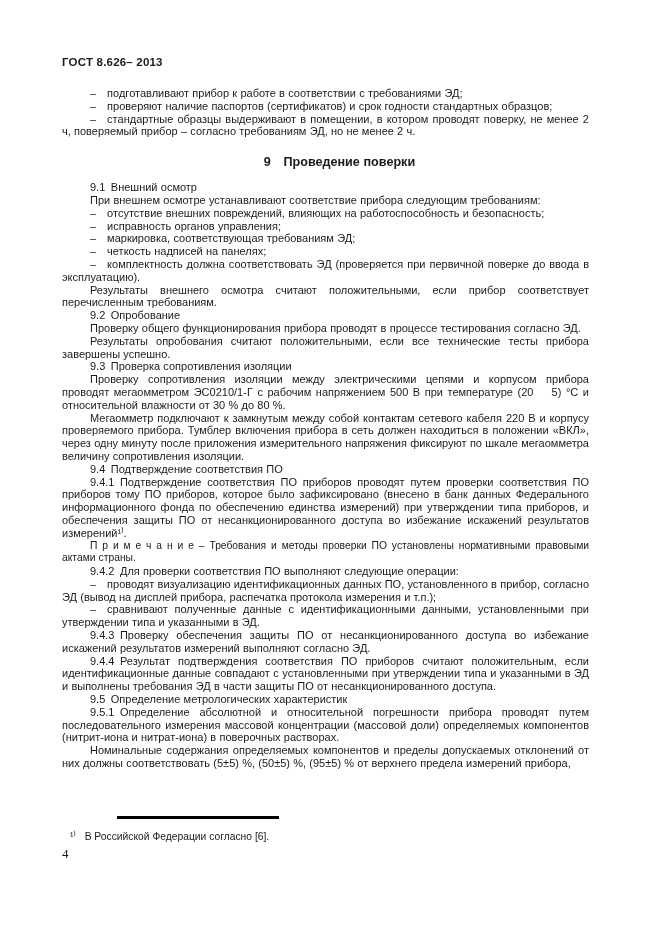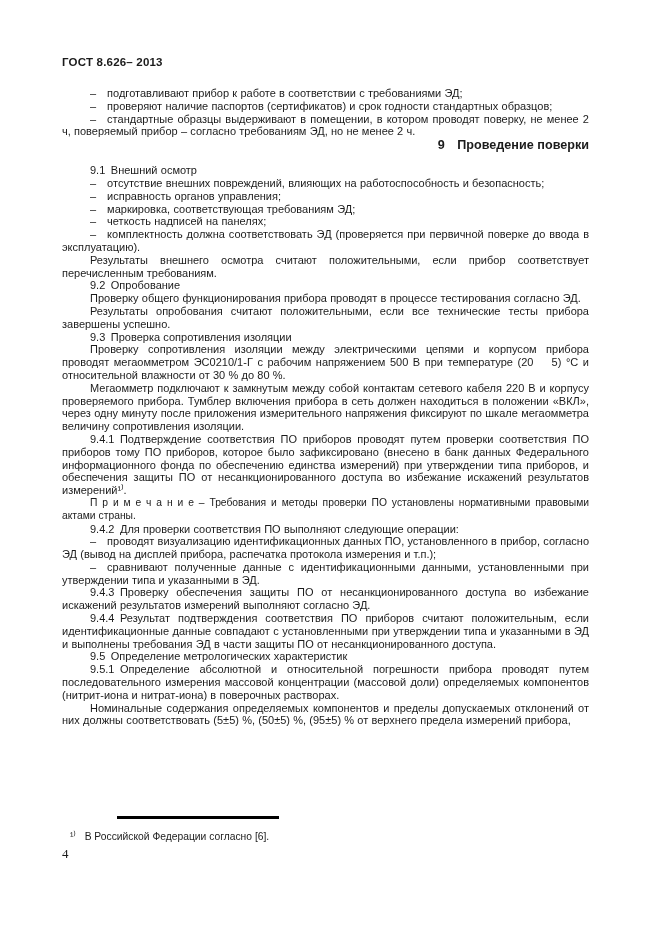--- a/index.html
+++ b/index.html
@@ -25,22 +25,23 @@
     margin: 0;
     font-size: 11px;
     line-height: 12.8px;
     text-align: justify;
     text-indent: 28px;
     word-spacing: 0.2px;
   }
   #doc-body p.h2 {
     font-size: 12.6px;
     font-weight: bold;
-    text-align: right;
+    text-align: center;
     line-height: 14px;
+    margin-top: 17px;
     margin-bottom: 12px;
   }
   #doc-body p.note {
     font-size: 10.3px;
   }
   .footnote-rule {
     position: absolute;
     left: 117px;
     top: 816px;
     width: 162px;
@@ -71,32 +72,34 @@
 <div class="page" style="--bg: #ffffff; --text: #1b1b1b;">
 
   <div class="doc-title">ГОСТ 8.626– 2013</div>
 
   <div id="doc-body">
       <p class="blk list">– подготавливают прибор к работе в соответствии с требованиями ЭД;</p>
       <p class="blk list">– проверяют наличие паспортов (сертификатов) и срок годности стандартных образцов;</p>
       <p class="blk list">– стандартные образцы выдерживают в помещении, в котором проводят поверку, не менее 2 ч, поверяемый прибор – согласно требованиям ЭД, но не менее 2 ч.</p>
       <p class="blk h2">9 Проведение поверки</p>
       <p class="blk para">9.1 Внешний осмотр</p>
+      <p class="blk para">При внешнем осмотре устанавливают соответствие прибора следующим требованиям:</p>
       <p class="blk list">– отсутствие внешних повреждений, влияющих на работоспособность и безопасность;</p>
       <p class="blk list">– исправность органов управления;</p>
       <p class="blk list">– маркировка, соответствующая требованиям ЭД;</p>
       <p class="blk list">– четкость надписей на панелях;</p>
       <p class="blk list">– комплектность должна соответствовать ЭД (проверяется при первичной поверке до ввода в эксплуатацию).</p>
       <p class="blk para">Результаты внешнего осмотра считают положительными, если прибор соответствует перечисленным требованиям.</p>
       <p class="blk para">9.2 Опробование</p>
       <p class="blk para">Проверку общего функционирования прибора проводят в процессе тестирования согласно ЭД.</p>
       <p class="blk para">Результаты опробования считают положительными, если все технические тесты прибора завершены успешно.</p>
       <p class="blk para">9.3 Проверка сопротивления изоляции</p>
       <p class="blk para">Проверку сопротивления изоляции между электрическими цепями и корпусом прибора проводят мегаомметром ЭС0210/1-Г с рабочим напряжением 500 В при температуре (20&nbsp;&nbsp;&nbsp;&nbsp;5) °С и относительной влажности от 30 % до 80 %.</p>
       <p class="blk para">Мегаомметр подключают к замкнутым между собой контактам сетевого кабеля 220 В и корпусу проверяемого прибора. Тумблер включения прибора в сеть должен находиться в положении «ВКЛ», через одну минуту после приложения измерительного напряжения фиксируют по шкале мегаомметра величину сопротивления изоляции.</p>
+      <p class="blk para">9.4 Подтверждение соответствия ПО</p>
       <p class="blk para">9.4.1 Подтверждение соответствия ПО приборов проводят путем проверки соответствия ПО приборов тому ПО приборов, которое было зафиксировано (внесено в банк данных Федерального информационного фонда по обеспечению единства измерений) при утверждении типа приборов, и обеспечения защиты ПО от несанкционированного доступа во избежание искажений результатов измерений¹⁾.</p>
       <p class="blk note">П р и м е ч а н и е – Требования и методы проверки ПО установлены нормативными правовыми актами страны.</p>
       <p class="blk para">9.4.2 Для проверки соответствия ПО выполняют следующие операции:</p>
       <p class="blk list">– проводят визуализацию идентификационных данных ПО, установленного в прибор, согласно ЭД (вывод на дисплей прибора, распечатка протокола измерения и т.п.);</p>
       <p class="blk list">– сравнивают полученные данные с идентификационными данными, установленными при утверждении типа и указанными в ЭД.</p>
       <p class="blk para">9.4.3 Проверку обеспечения защиты ПО от несанкционированного доступа во избежание искажений результатов измерений выполняют согласно ЭД.</p>
       <p class="blk para">9.4.4 Результат подтверждения соответствия ПО приборов считают положительным, если идентификационные данные совпадают с установленными при утверждении типа и указанными в ЭД и выполнены требования ЭД в части защиты ПО от несанкционированного доступа.</p>
       <p class="blk para">9.5 Определение метрологических характеристик</p>
       <p class="blk para">9.5.1 Определение абсолютной и относительной погрешности прибора проводят путем последовательного измерения массовой концентрации (массовой доли) определяемых компонентов (нитрит-иона и нитрат-иона) в поверочных растворах.</p>
       <p class="blk para">Номинальные содержания определяемых компонентов и пределы допускаемых отклонений от них должны соответствовать (5±5) %, (50±5) %, (95±5) % от верхнего предела измерений прибора,</p>

